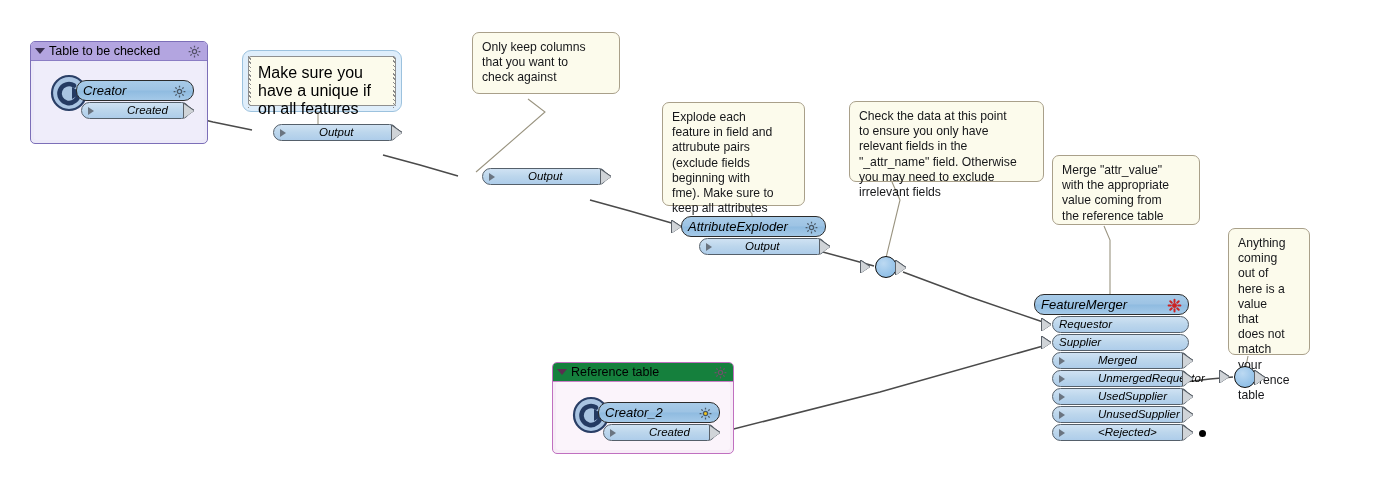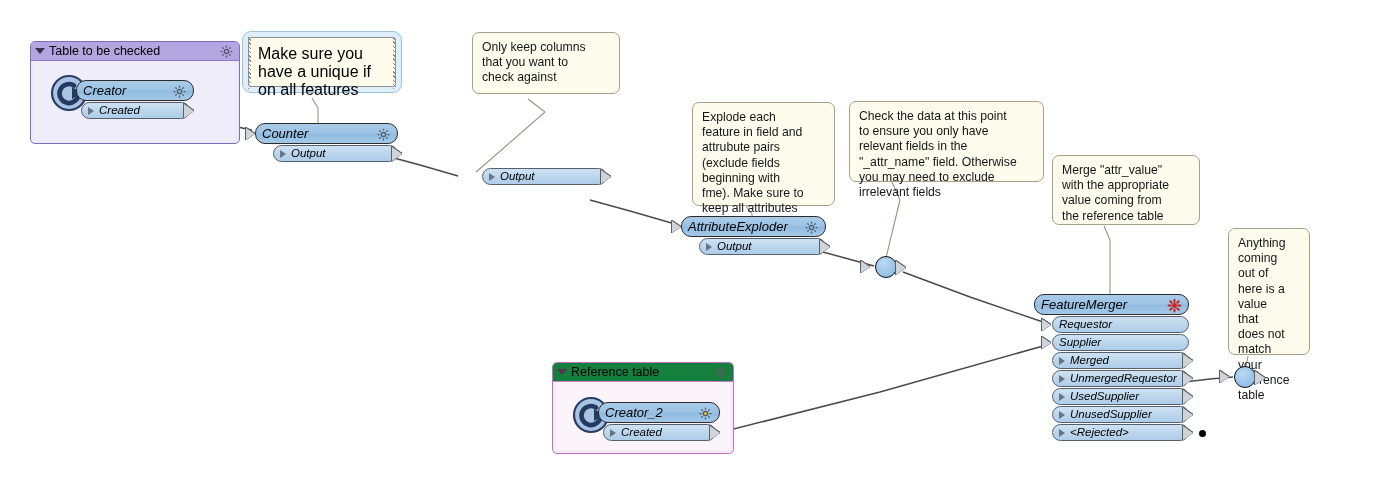--- a/index.html
+++ b/index.html
@@ -36,20 +36,21 @@
     display:flex;align-items:center;padding:0 6px;
   }
   .nhdr .nlabel{font-size:13px;color:#000;white-space:nowrap;line-height:13px;}
   .nhdr .gear{position:absolute;right:6px;top:3px;}
   .port{
     position:relative;height:17px;box-sizing:border-box;
     background:linear-gradient(to bottom,#cfe2f3 0%,#bcd6ec 50%,#aecdea 100%);
     border:1px solid #55606b;border-radius:9px;
     display:flex;align-items:center;padding:0 6px;
     margin-top:1px;
+    gap:28px;
   }
   .port .plabel{font-size:11.5px;color:#000;white-space:nowrap;line-height:11px;}
   .port .parrow{
     width:0;height:0;border-top:4.5px solid transparent;border-bottom:4.5px solid transparent;
     border-left:6px solid #6a7480;margin-right:5px;flex:0 0 auto;
   }
 
   
   .nub{position:absolute;width:0;height:0;}
   .nub-out{
@@ -117,21 +118,21 @@
     <g stroke="#9a9480" stroke-width="1.1" fill="none">
       <path d="M 312,98 L 318,108 L 318,124"></path>
       <path d="M 528,99 L 545,112 L 476,172"></path>
       <path d="M 746,206 L 752,214 L 752,219"></path>
       <path d="M 892,182 L 900,200 L 885,262"></path>
       <path d="M 1104,226 L 1110,240 L 1110,296"></path>
       <path d="M 1248,356 L 1246,366 L 1244,370"></path>
     </g>
   </svg>
 
-  <div class="group" style="left:30px;top:41px;width:210px;height:103px;background:#ece9f8;border:1px solid #7c6fb8;padding-left:29px;">
+  <div class="group" style="left:30px;top:41px;width:178px;height:103px;background:#ece9f8;border:1px solid #7c6fb8;padding-left:29px;">
     <div class="group-hdr" style="background:#b3a5e0;border-bottom:1px solid #8b7dc4;">
       <span class="tri-down"></span>
       <span class="gtitle">Table to be checked</span>
       <span class="grp-gear">
         <svg width="15" height="15" viewBox="0 0 24 24">
           <g fill="none" stroke="#55526b" stroke-width="2">
             <circle cx="12" cy="12" r="3.4"></circle>
             <path d="M12 2.6v3M12 18.4v3M2.6 12h3M18.4 12h3M5.4 5.4l2.1 2.1M16.5 16.5l2.1 2.1M18.6 5.4l-2.1 2.1M7.5 16.5l-2.1 2.1"></path>
           </g>
         </svg>
@@ -159,61 +160,49 @@
         </svg>
       </span>
     </div>
     <div class="port" style="margin-left:5px;width:109px;">
       <span class="parrow"></span>
       <span class="plabel">Created</span>
       <span class="nub nub-out" style="left:102px;top:1px;"></span>
     </div>
   </div>
 
-  <div class="note-selected" style="left:242px;top:31px;width:160px;height:62px;">
+  <div class="note-selected" style="left:242px;top:50px;width:160px;height:62px;">
     <div class="hatch" style="left:5px;top:5px;width:3px;height:52px;"></div>
     <div class="hatch" style="right:5px;top:5px;width:3px;height:52px;"></div>
     <div class="inner">
       <div class="ntext">Make sure you have a unique if on all features</div>
     </div>
   </div>
 
   <div class="node" style="left:255px;top:123px;width:143px;">
-    <div class="nhdr">
-      <span class="nlabel">Counter</span>
-      <span class="gear">
-        <svg width="15" height="15" viewBox="0 0 24 24">
-          <g fill="none" stroke="#4a5866" stroke-width="2">
-            <circle cx="12" cy="12" r="3.4"></circle>
-            <path d="M12 2.6v3M12 18.4v3M2.6 12h3M18.4 12h3M5.4 5.4l2.1 2.1M16.5 16.5l2.1 2.1M18.6 5.4l-2.1 2.1M7.5 16.5l-2.1 2.1"></path>
-          </g>
-        </svg>
-      </span>
-      <span class="nub nub-in" style="left:-10px;top:4px;"></span>
-    </div>
     <div class="port" style="margin-left:18px;width:125px;">
       <span class="parrow"></span>
       <span class="plabel">Output</span>
       <span class="nub nub-out" style="left:118px;top:1px;"></span>
     </div>
   </div>
 
   <div class="note" style="left:472px;top:32px;width:148px;height:62px;">
     <div class="ntext">Only keep columns that you want to check against</div>
   </div>
 
   <div class="node" style="left:464px;top:167px;width:143px;">
     <div class="port" style="margin-left:18px;width:125px;">
       <span class="parrow"></span>
       <span class="plabel">Output</span>
       <span class="nub nub-out" style="left:118px;top:1px;"></span>
     </div>
   </div>
 
-  <div class="note" style="left:692px;top:102px;width:143px;height:104px;">
+  <div class="note" style="left:662px;top:102px;width:143px;height:104px;">
     <div class="ntext">Explode each feature in field and attrubute pairs (exclude fields beginning with fme). Make sure to keep all attributes</div>
   </div>
 
   <div class="node" style="left:681px;top:216px;width:145px;">
     <div class="nhdr">
       <span class="nlabel">AttributeExploder</span>
       <span class="gear">
         <svg width="15" height="15" viewBox="0 0 24 24">
           <g fill="none" stroke="#4a5866" stroke-width="2">
             <circle cx="12" cy="12" r="3.4"></circle>

